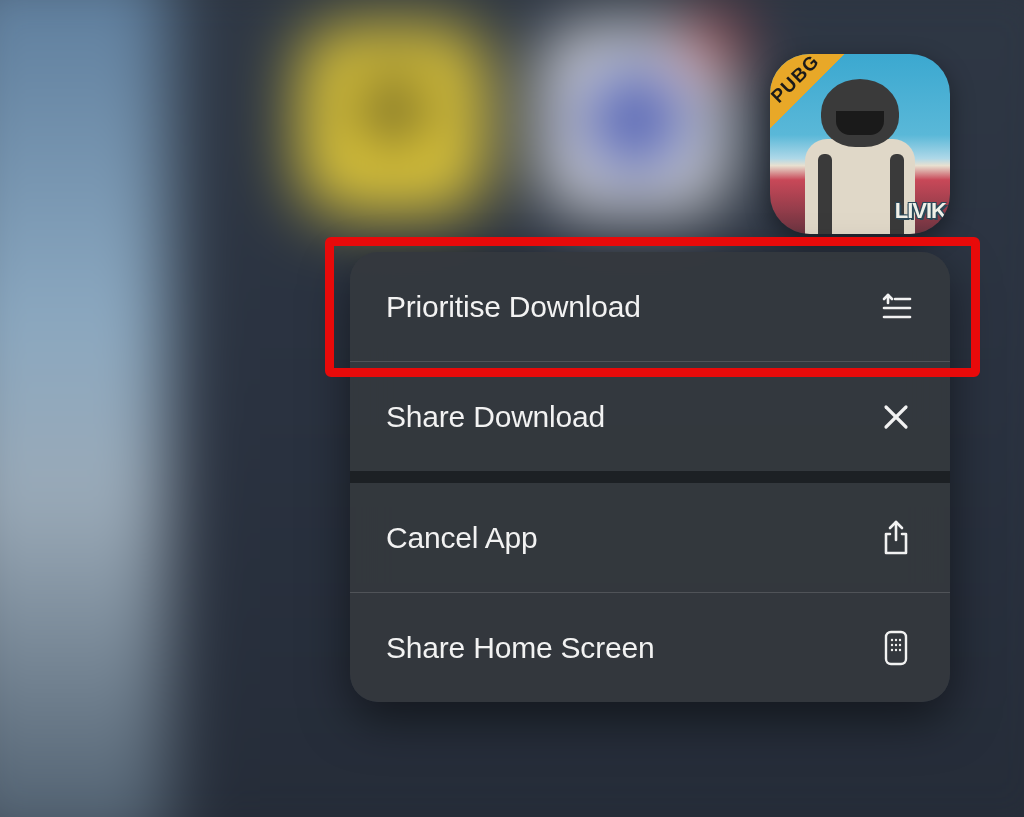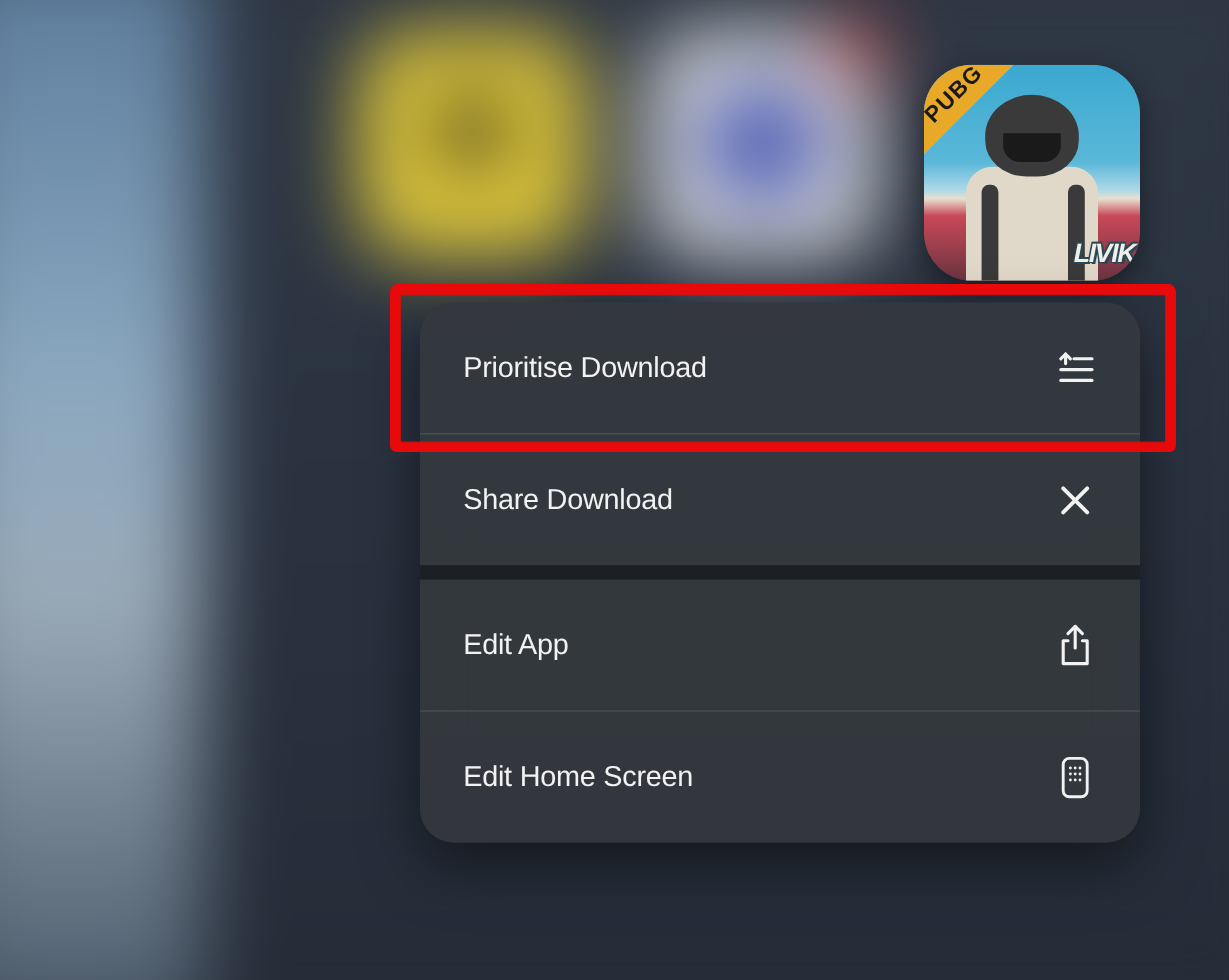--- a/index.html
+++ b/index.html
@@ -161,21 +161,20 @@
       width: 14px;
       height: 80px;
       background: #3a3a3a;
       border-radius: 6px 6px 0 0;
     }
     .app-icon-livik {
       position: absolute;
       right: 4px;
       bottom: 10px;
       font-weight: 900;
-      font-style: italic;
       font-size: 22px;
       color: #f0f0e8;
       text-shadow: 2px 2px 0 #2a4858, -1px -1px 0 #2a4858, 1px -1px 0 #2a4858, -1px 1px 0 #2a4858;
       letter-spacing: -1px;
     }
 
     .context-menu {
       position: absolute;
       left: 350px;
       top: 252px;
@@ -189,21 +188,21 @@
     .menu-item {
       display: flex;
       align-items: center;
       justify-content: space-between;
       padding: 0 36px;
       height: 109px;
       color: #f2f2f2;
       cursor: pointer;
     }
     .menu-item-label {
-      font-size: 24px;
+      font-size: 30px;
       font-weight: 400;
       letter-spacing: -0.2px;
     }
     .menu-icon {
       width: 36px;
       height: 36px;
       display: flex;
       align-items: center;
       justify-content: center;
       color: #f2f2f2;
@@ -279,34 +278,34 @@
       <svg width="26" height="26" viewBox="0 0 26 26" fill="none" stroke="currentColor" stroke-width="3.2" stroke-linecap="round">
         <line x1="3" y1="3" x2="23" y2="23"></line>
         <line x1="23" y1="3" x2="3" y2="23"></line>
       </svg>
     </span>
   </div>
 
   <div class="separator-thick"></div>
 
   <div class="menu-item">
-    <span class="menu-item-label">Edit App</span>
+    <span class="menu-item-label">Cancel App</span>
     <span class="menu-icon">
       <svg width="30" height="36" viewBox="0 0 30 36" fill="none" stroke="currentColor" stroke-width="2.6" stroke-linecap="round" stroke-linejoin="round">
         <line x1="15" y1="2" x2="15" y2="20"></line>
         <polyline points="9,8 15,2 21,8"></polyline>
         <path d="M9 14 H5 V33 H25 V14 H21"></path>
       </svg>
     </span>
   </div>
 
   <div class="separator-thin"></div>
 
   <div class="menu-item">
-    <span class="menu-item-label">Edit Home Screen</span>
+    <span class="menu-item-label">Share Home Screen</span>
     <span class="menu-icon">
       <svg width="24" height="36" viewBox="0 0 24 36" fill="none" stroke="currentColor" stroke-width="2.4" stroke-linecap="round">
         <rect x="2" y="2" width="20" height="32" rx="5"></rect>
         <circle cx="8" cy="10" r="1.2" fill="currentColor" stroke="none"></circle>
         <circle cx="12" cy="10" r="1.2" fill="currentColor" stroke="none"></circle>
         <circle cx="16" cy="10" r="1.2" fill="currentColor" stroke="none"></circle>
         <circle cx="8" cy="15" r="1.2" fill="currentColor" stroke="none"></circle>
         <circle cx="12" cy="15" r="1.2" fill="currentColor" stroke="none"></circle>
         <circle cx="16" cy="15" r="1.2" fill="currentColor" stroke="none"></circle>
         <circle cx="8" cy="20" r="1.2" fill="currentColor" stroke="none"></circle>

